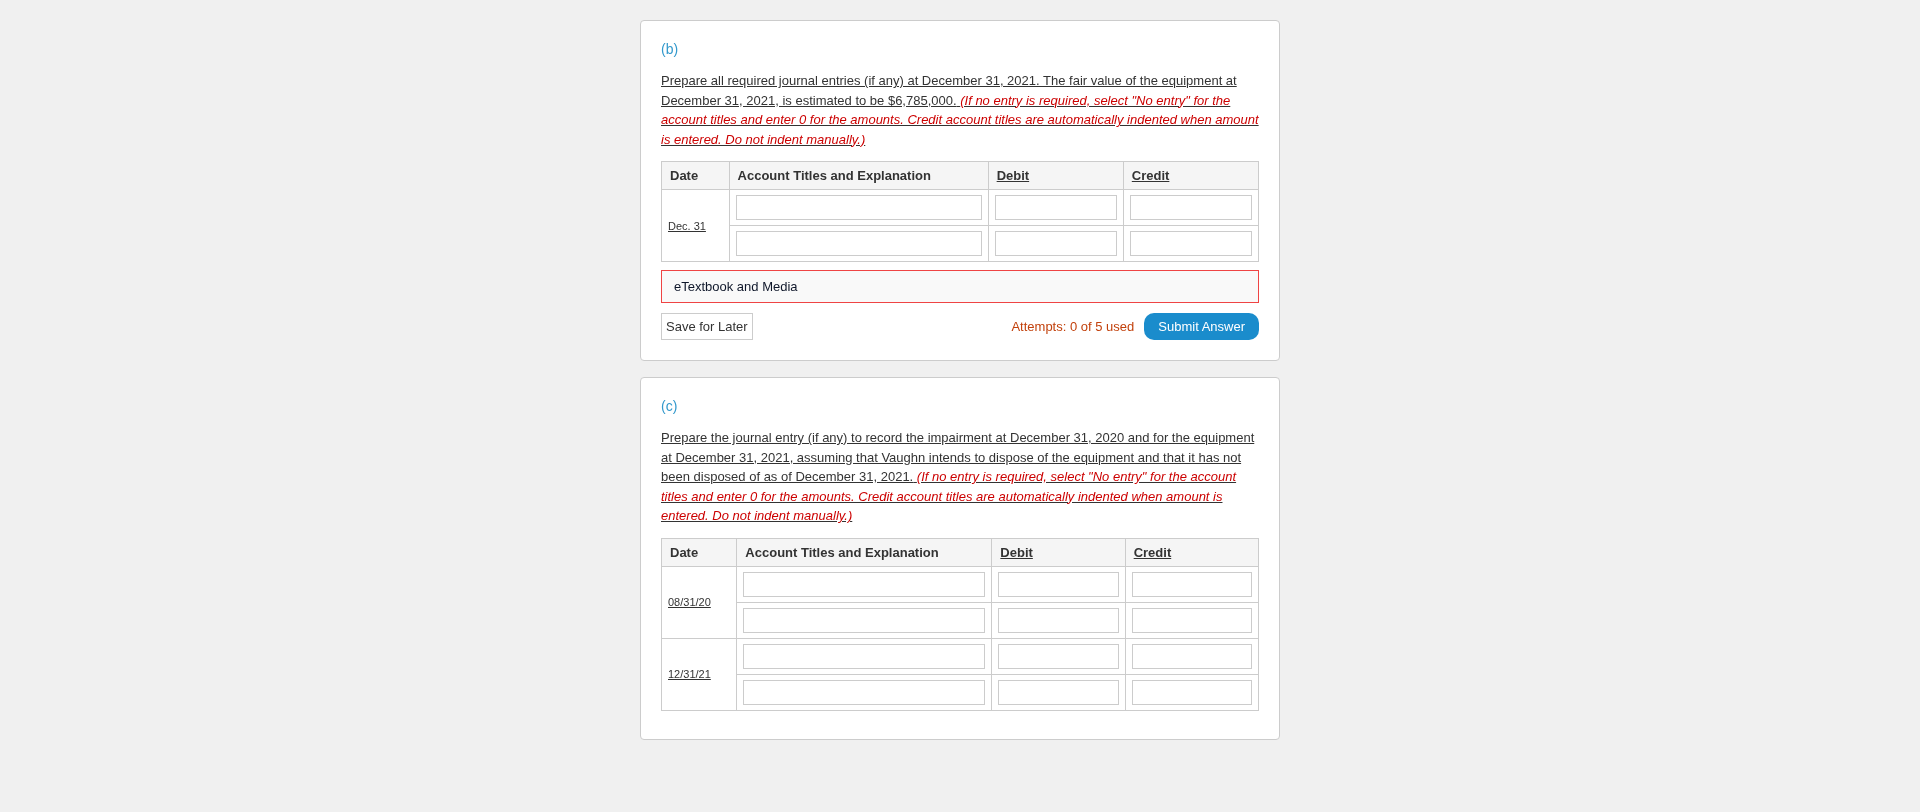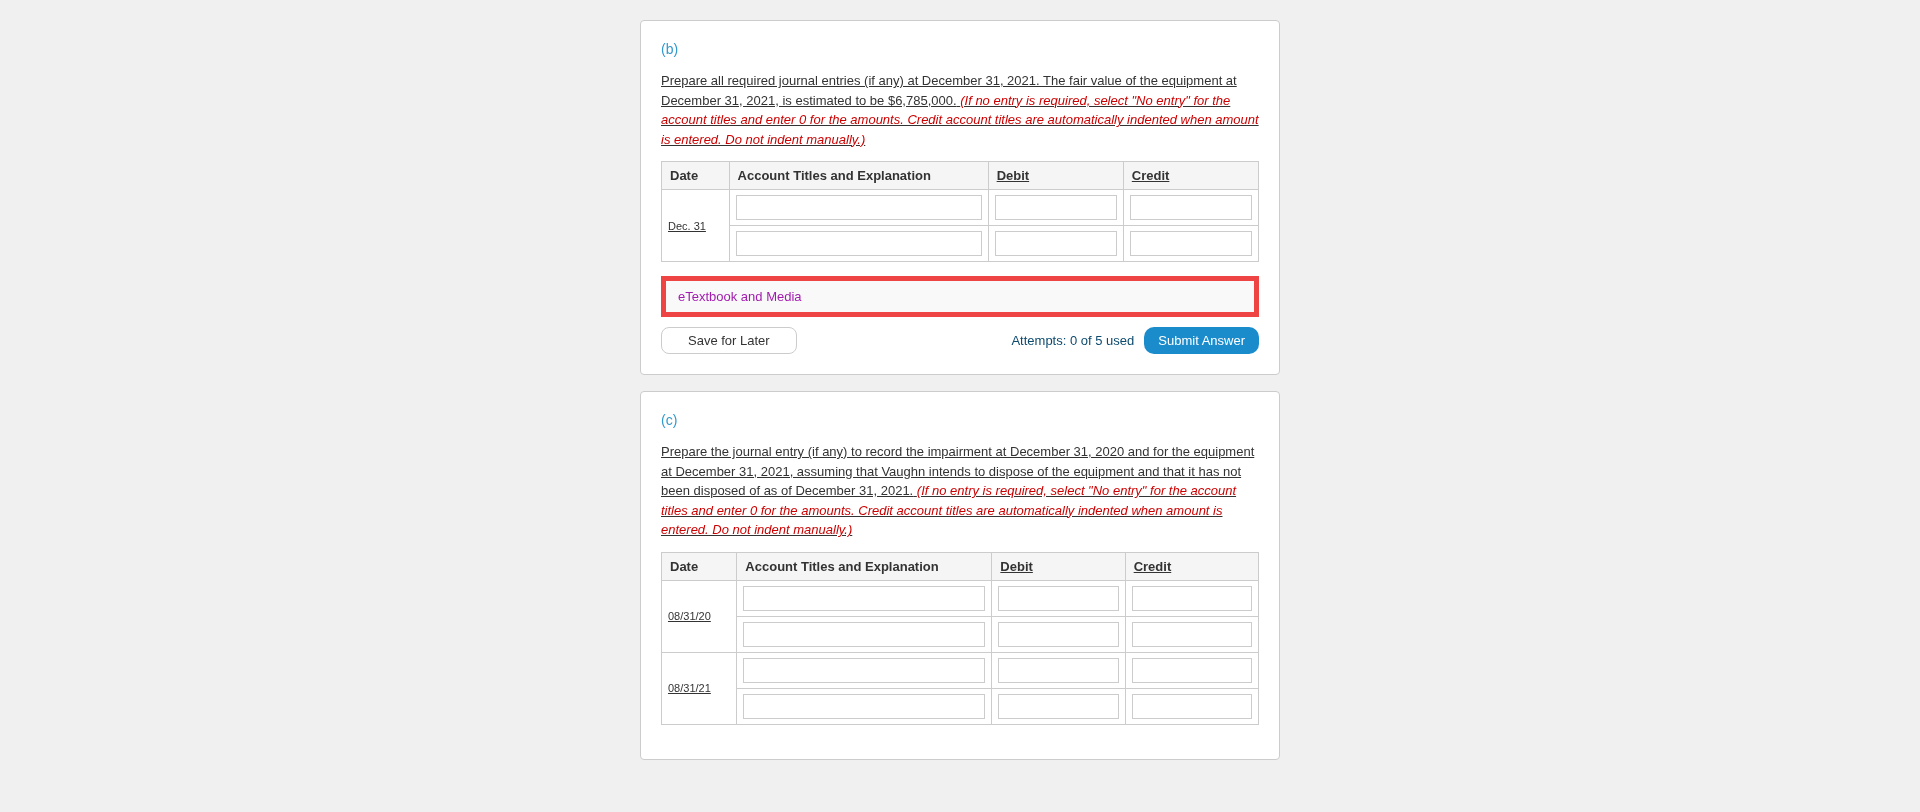--- a/index.html
+++ b/index.html
@@ -37,21 +37,21 @@
       line-height: 1.5;
       text-decoration: underline;
     }
     .instruction-text .red-italic {
       color: #cc0000;
       font-style: italic;
     }
     .journal-table {
       width: 100%;
       border-collapse: collapse;
-      margin-bottom: 14px;
+      margin-bottom: 8px;
       padding-left: 7px;
     }
     .journal-table th {
       background: #f5f5f5;
       border: 1px solid #ccc;
       padding: 6px 8px;
       font-weight: bold;
       font-size: 13px;
       text-align: left;
     }
@@ -75,45 +75,45 @@
       border: 1px solid #ccc;
       padding: 4px 6px;
       font-size: 13px;
       outline: none;
     }
     .etextbook-btn, .list-accounts-btn {
       display: block;
       width: 100%;
       text-align: left;
       background: #f9f9f9;
-      border: 5px solid #ef4444;
+      border: 1px solid #ef4444;
       padding: 8px 12px;
       font-size: 13px;
-      color: #a21caf;
+      color: #0f172a;
       cursor: pointer;
       margin-bottom: 6px;
     }
     .bottom-row {
       display: flex;
       justify-content: space-between;
       align-items: center;
       margin-top: 10px;
     }
     .save-later-btn {
       background: #fff;
       border: 1px solid #ccc;
-      padding: 5px 26px;
+      padding: 5px 4px;
       font-size: 13px;
       color: #333;
       cursor: pointer;
-      border-radius: 8px;
+      border-radius: 0;
     }
     .attempts-text {
       font-size: 13px;
-      color: #0c4a6e;
+      color: #c2410c;
       margin-right: 10px;
     }
     .submit-btn {
       background: #1a8ccc;
       color: #fff;
       border: none;
       padding: 6px 14px;
       font-size: 13px;
       cursor: pointer;
       border-radius: 10px;
@@ -204,21 +204,21 @@
           <td><input type="text" style=""></td>
           <td><input type="text" style=""></td>
           <td><input type="text" style=""></td>
         </tr>
         <tr>
           <td><input type="text" style=""></td>
           <td><input type="text" style=""></td>
           <td><input type="text" style=""></td>
         </tr>
         <tr>
-          <td class="date-cell" rowspan="2"><span>08/31/21</span></td>
+          <td class="date-cell" rowspan="2"><span>12/31/21</span></td>
           <td><input type="text" style=""></td>
           <td><input type="text" style=""></td>
           <td><input type="text" style=""></td>
         </tr>
         <tr>
           <td><input type="text" style=""></td>
           <td><input type="text" style=""></td>
           <td><input type="text" style=""></td>
         </tr>
       </tbody>

